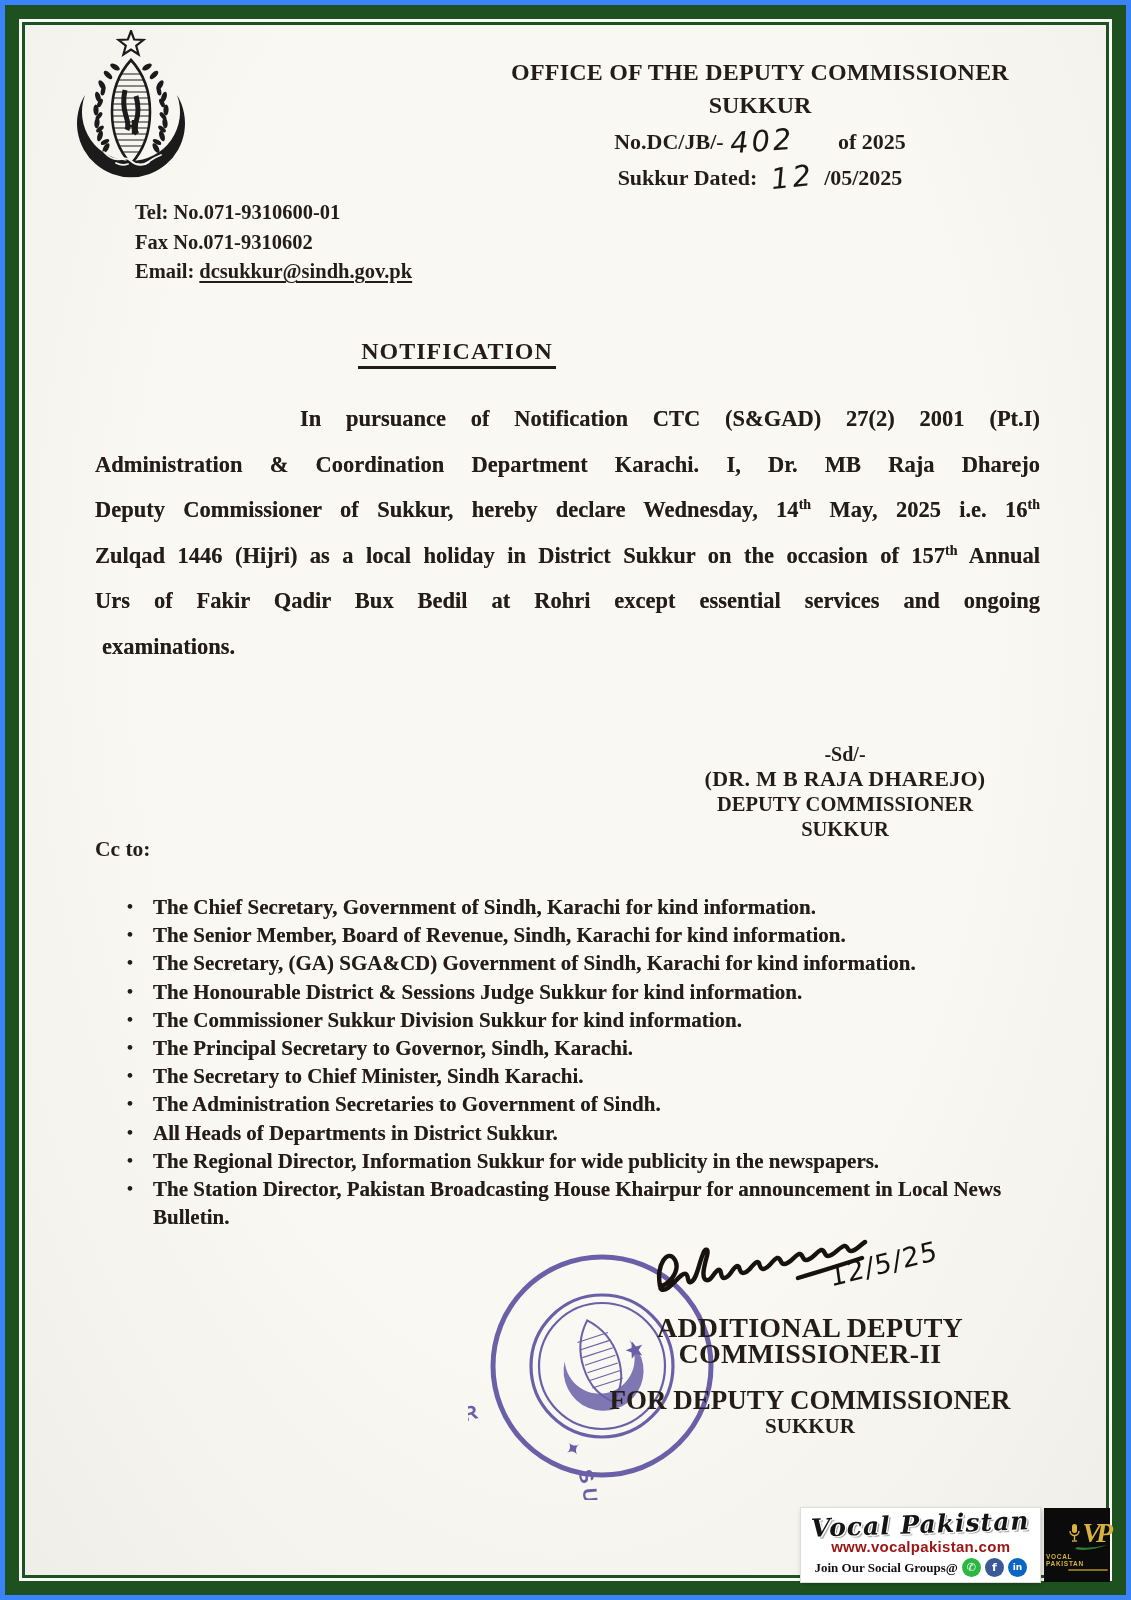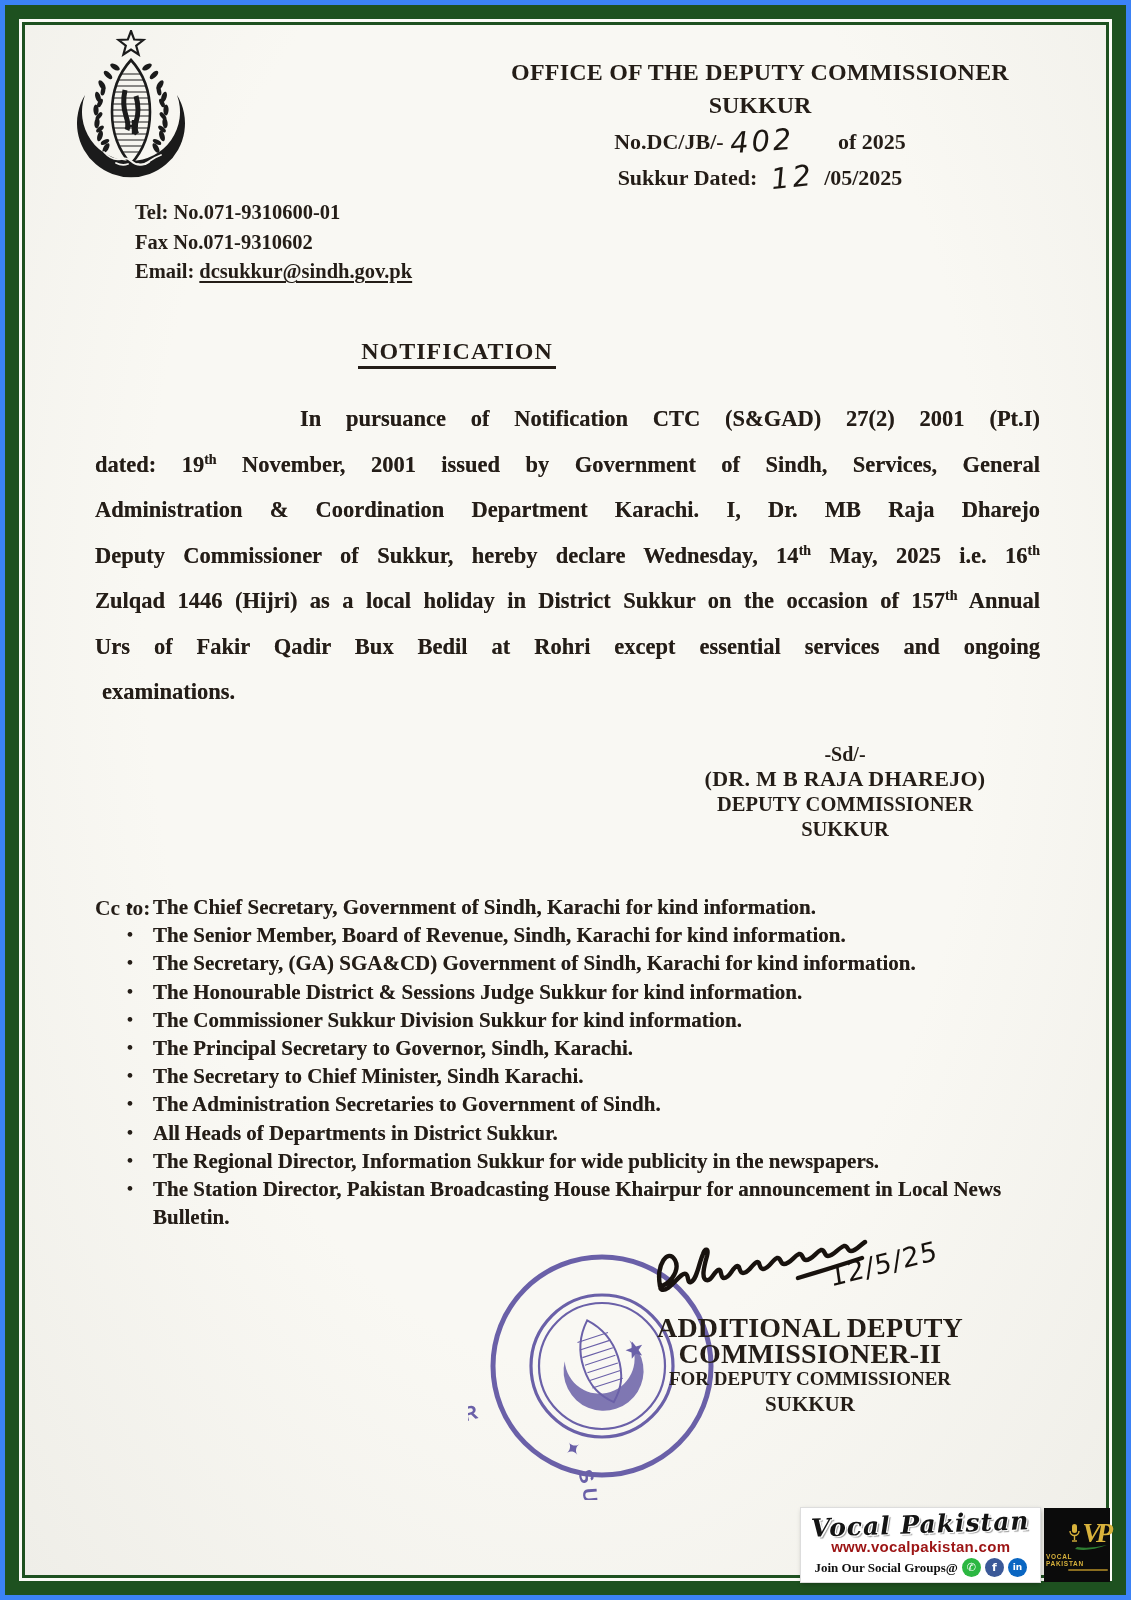--- a/index.html
+++ b/index.html
@@ -60,38 +60,38 @@
   .body-line sup{font-size:.62em;vertical-align:super;line-height:0;}
 
   
   .sd-block{position:absolute;left:645px;top:742px;width:400px;text-align:center;font-weight:700;}
   .sd-block .sd{font-size:20px;line-height:24px;}
   .sd-block .nm{font-size:22px;line-height:26px;letter-spacing:.3px;}
   .sd-block .ds{font-size:20.5px;line-height:25px;}
   .sd-block .st{font-size:20.5px;line-height:25px;}
 
   
-  .cc-label{position:absolute;left:95px;top:896px;font-size:21.5px;font-weight:700;}
+  .cc-label{position:absolute;left:95px;top:837px;font-size:21.5px;font-weight:700;}
   .cc-list{position:absolute;left:125px;top:893px;width:920px;list-style:none;}
   .cc-list li{position:relative;padding-left:28px;font-size:21px;font-weight:700;line-height:28.2px;
     text-shadow:0 0 .4px rgba(36,29,23,.55);}
   .cc-list li::before{content:"•";position:absolute;left:2px;top:0;font-size:17px;}
 
   
   .stamp{position:absolute;left:468px;top:1232px;width:268px;height:268px;
     opacity:.82;mix-blend-mode:multiply;z-index:1;}
   .sig{position:absolute;left:648px;top:1220px;width:300px;height:95px;z-index:3;}
   .att-date{position:absolute;left:828px;top:1248px;z-index:3;
     font-family:"DejaVu Sans",sans-serif;font-size:27px;font-weight:400;color:#16110d;
     letter-spacing:1px;transform:rotate(-14deg) skewX(-6deg);
     border-bottom:0;}
   .att-block{position:absolute;left:560px;top:1315px;width:500px;text-align:center;
     font-weight:700;z-index:2;}
   .att-block .a1{font-size:28px;line-height:25.5px;letter-spacing:.2px;}
-  .att-block .a2{font-size:19px;line-height:25.5px;}
+  .att-block .a2{font-size:27px;line-height:25.5px;margin-top:22px;}
   .att-block .a3{font-size:21px;line-height:25.5px;}
 
   
   .stamp text{font-family:"Liberation Sans","DejaVu Sans",sans-serif;font-weight:700;
     font-size:20px;letter-spacing:4px;fill:var(--stamp-ink);}
 
   
   .watermark{position:absolute;right:21px;bottom:18px;display:flex;align-items:stretch;z-index:4;}
   .wm-card{background:#fff;box-shadow:0 0 0 1px #ddd,1px 2px 5px rgba(0,0,0,.3);
     padding:4px 10px 5px;display:flex;flex-direction:column;align-items:center;justify-content:center;}
@@ -193,21 +193,20 @@
       <div>Fax No.071-9310602</div>
       <div><span>Email:</span> <span class="email-addr">dcsukkur@sindh.gov.pk</span></div>
     </div>
 
     <div class="title-wrap">
       <span class="doc-title">NOTIFICATION</span>
     </div>
 
     <div class="body">
         <div class="body-line first">In pursuance of Notification CTC (S&amp;GAD) 27(2) 2001 (Pt.I)</div>
-        <div class="body-line">dated: 19<sup>th</sup> November, 2001 issued by Government of Sindh, Services, General</div>
         <div class="body-line">Administration &amp; Coordination Department Karachi. I, Dr. MB Raja Dharejo</div>
         <div class="body-line">Deputy Commissioner of Sukkur, hereby declare Wednesday, 14<sup>th</sup> May, 2025 i.e. 16<sup>th</sup></div>
         <div class="body-line">Zulqad 1446 (Hijri) as a local holiday in District Sukkur on the occasion of 157<sup>th</sup> Annual</div>
         <div class="body-line">Urs of Fakir Qadir Bux Bedil at Rohri except essential services and ongoing</div>
         <div class="body-line last">examinations.</div>
       </div>
 
     <div class="sd-block">
       <div class="sd">-Sd/-</div>
       <div class="nm">(DR. M B RAJA DHAREJO)</div>

